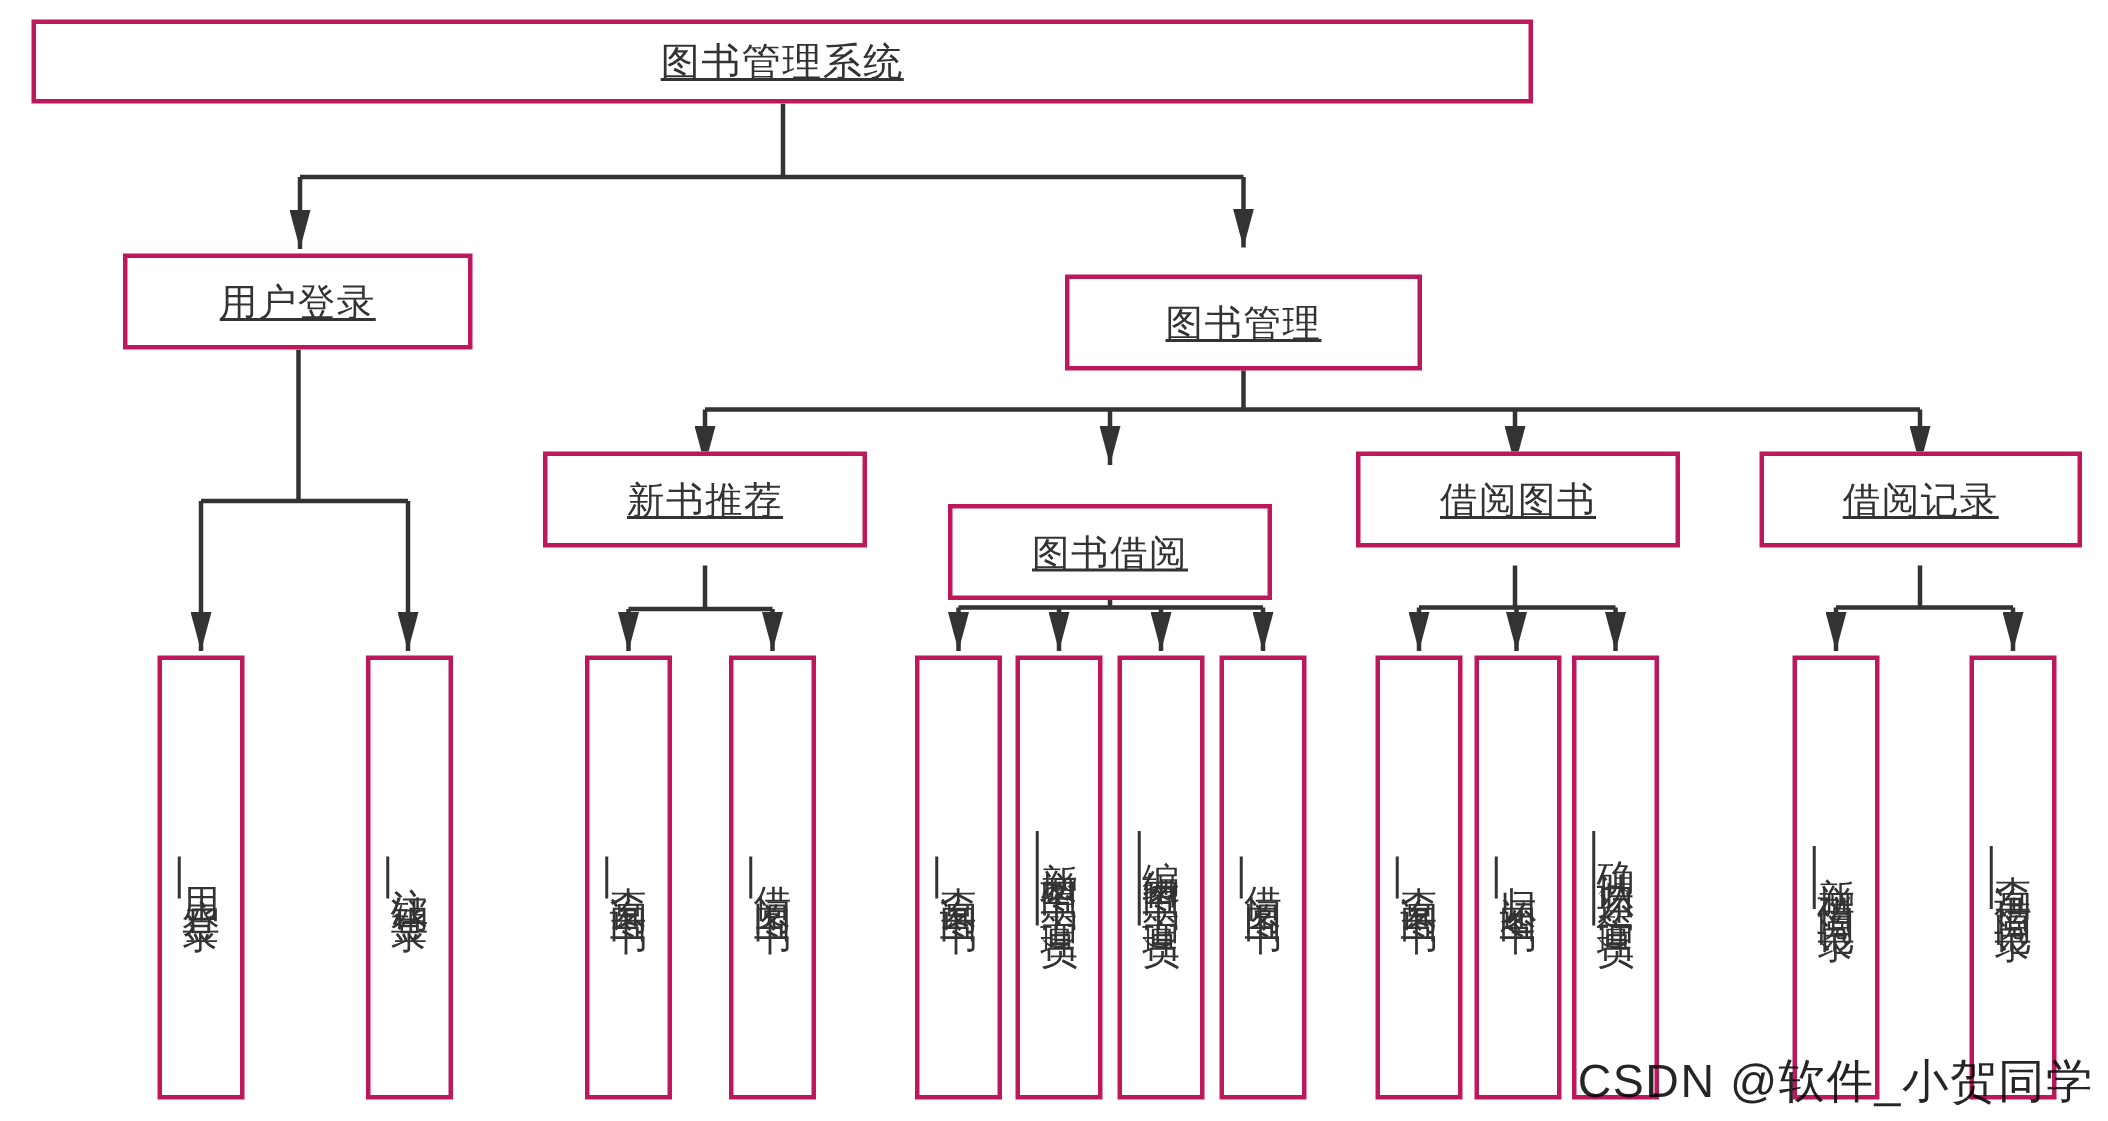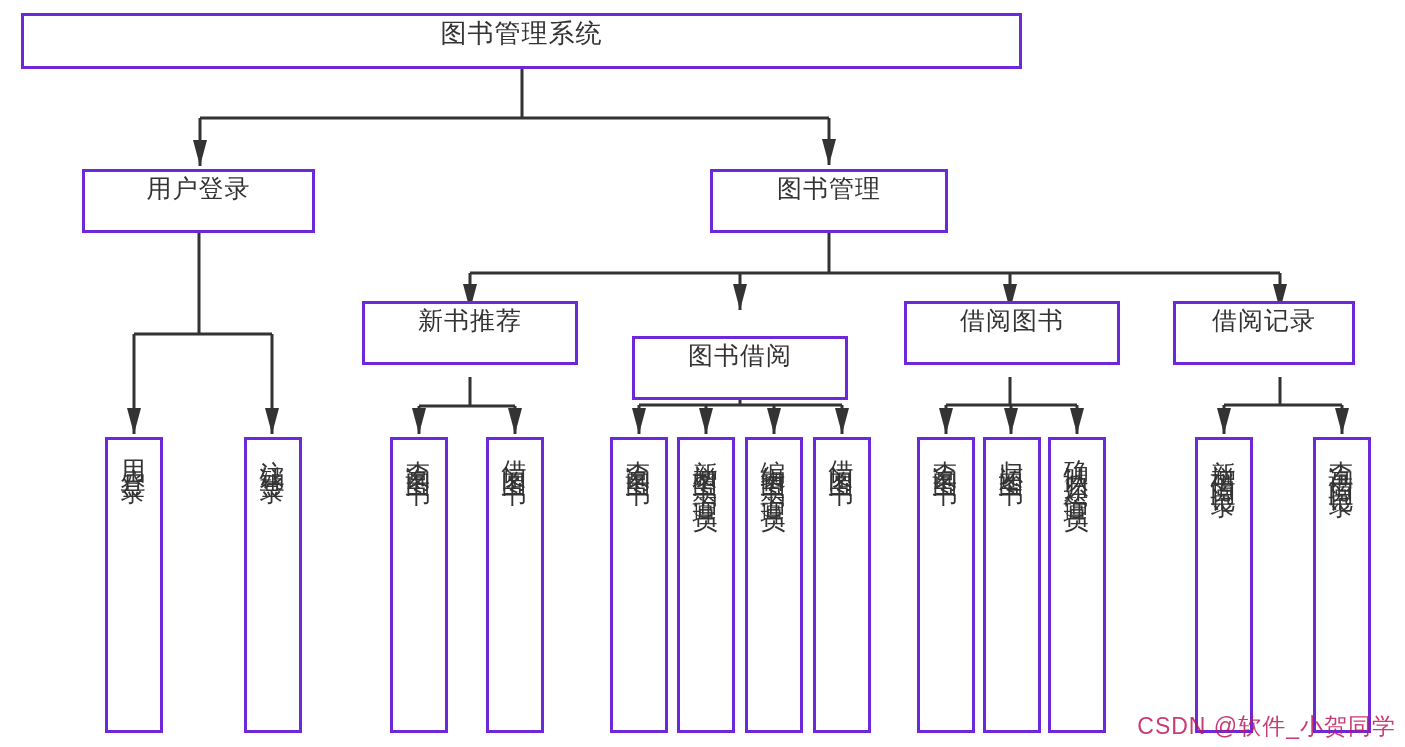--- a/index.html
+++ b/index.html
@@ -13,45 +13,47 @@
   }
   .connectors {
     position: absolute;
     left: 0; top: 0;
     width: 1405px; height: 747px;
     pointer-events: none;
   }
   .node {
     position: absolute;
     box-sizing: border-box;
-    border: 3px solid #6d28d9;
+    border: 3px solid #be185d;
     background: #ffffff;
     display: flex;
+    align-items: center;
     justify-content: center;
     color: #333333;
+    text-decoration: underline;
   }
   .hnode { font-size: 25px; letter-spacing: 1px; }
   .root-node { left: 21px; top: 13px; width: 1001px; height: 56px; font-size: 26px; }
   .lvl2 { top: 169px; height: 64px; }
   .lvl3 { top: 301px; height: 64px; width: 216px; }
   .leaf { top: 437px; height: 296px; width: 58px; }
   .vtext {
     writing-mode: vertical-rl;
     text-orientation: mixed;
     white-space: nowrap;
     font-size: 25px;
     letter-spacing: 7px;
     color: #333333;
   }
   .watermark {
     position: absolute;
     right: 9px;
     bottom: 5px;
-    font-size: 23px;
-    color: #be185d;
+    font-size: 31px;
+    color: #000000;
     opacity: 0.85;
     letter-spacing: 1px;
     z-index: 10;
     white-space: nowrap;
   }
   .stroke { stroke: #333333; stroke-width: 3; fill: none; }
 </style>
 </head>
 <body>
 
@@ -94,34 +96,34 @@
     <path class="stroke" marker-end="url(#arrow)" d="M1342 405 V434"></path>
   </svg>
 
   <div class="node hnode root-node">
     <span>图书管理系统</span>
   </div>
 
   <div class="node hnode lvl2" style="left:82px; width:233px;">
     <span>用户登录</span>
   </div>
-  <div class="node hnode lvl2" style="left:710px; width:238px;">
+  <div class="node hnode lvl2" style="left:710px; width:238px;margin-top:14px;">
     <span>图书管理</span>
   </div>
 
   <div class="node hnode lvl3" style="left:362px;">
     <span>新书推荐</span>
   </div>
   <div class="node hnode lvl3" style="left:632px;margin-top:35px;">
     <span>图书借阅</span>
   </div>
   <div class="node hnode lvl3" style="left:904px;">
     <span>借阅图书</span>
   </div>
-  <div class="node hnode lvl3" style="left:1173px; width:182px;">
+  <div class="node hnode lvl3" style="left:1173px; width:215px;">
     <span>借阅记录</span>
   </div>
 
   <div class="node leaf" style="left:105px;">
     <span class="vtext">用户登录</span>
   </div>
   <div class="node leaf" style="left:244px;">
     <span class="vtext">注销登录</span>
   </div>
 

